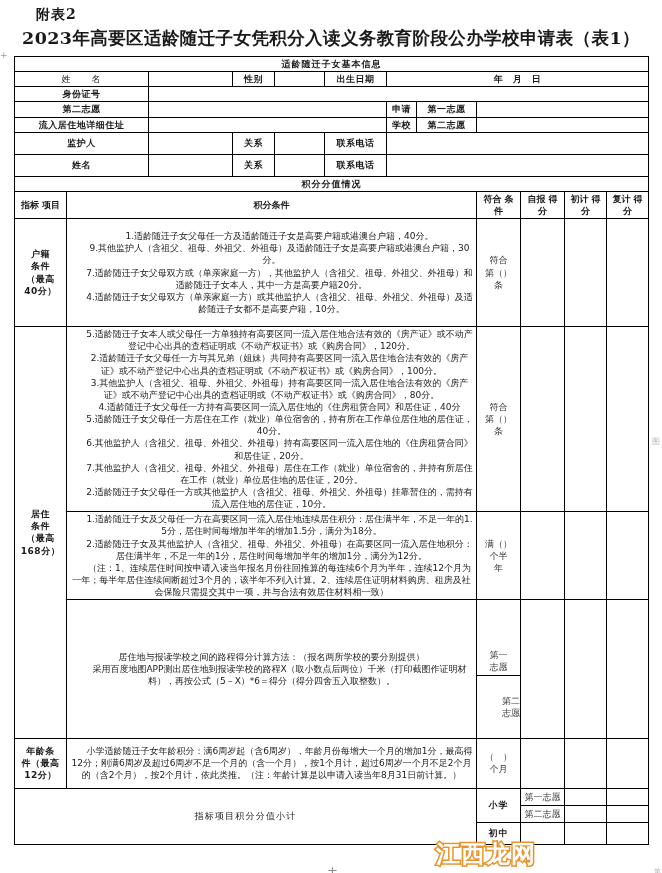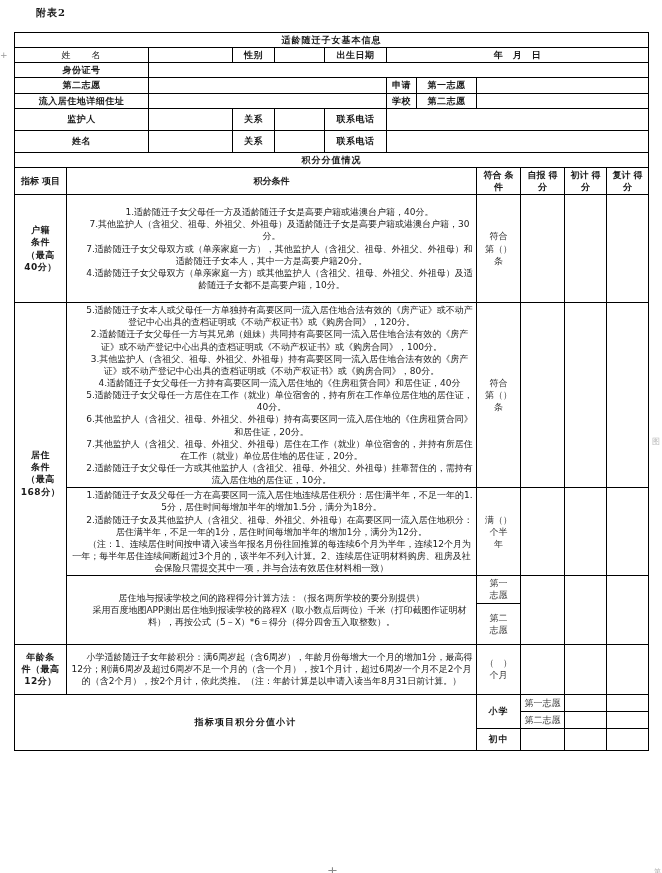--- a/index.html
+++ b/index.html
@@ -16,24 +16,24 @@
     overflow: hidden;
   }
   .page {
     position: relative;
     width: 662px;
     height: 873px;
     box-sizing: border-box;
     padding: 0 14px;
   }
   .doc-subtitle {
-    font-size: 10px;
+    font-size: 14px;
     font-weight: 600;
     letter-spacing: 1px;
-    margin: 6px 0 12px 22px;
+    margin: 6px 0 2px 22px;
     font-family: "DejaVu Serif", "Liberation Serif", serif;
   }
   .doc-title {
     font-size: 17.5px;
     font-weight: 700;
     text-align: center;
     letter-spacing: 0.4px;
     margin: 0 0 6px 0;
     font-family: "DejaVu Serif", "Liberation Serif", serif;
     white-space: nowrap;
@@ -102,21 +102,21 @@
   }
   .cond-cell span { display: block; }
   .cond-tiny {
     font-size: 7.5px;
     line-height: 1.25;
     color: #3a3a3a;
   }
   .cond-tiny span { display: block; }
   .subtotal {
     font-size: 11px;
-    font-weight: 700;
+    font-weight: 400;
     letter-spacing: 1.2px;
   }
   .lvl {
     font-size: 10px;
     font-weight: 600;
     letter-spacing: 1px;
   }
   .watermark {
     position: absolute;
     left: 436px;
@@ -160,20 +160,21 @@
   }
 </style>
 </head>
 <body>
 
 <div class="page">
 
   <div class="edge-tick">+</div>
 
   <div class="doc-subtitle">附表2</div>
+  <div class="doc-title">2023年高要区适龄随迁子女凭积分入读义务教育阶段公办学校申请表（表1）</div>
 
   <table class="form">
     <colgroup>
       <col style="width:52px">
       <col style="width:82px">
       <col style="width:84px">
       <col style="width:42px">
       <col style="width:50px">
       <col style="width:62px">
       <col style="width:30px">
@@ -269,21 +270,21 @@
       <tbody id="criteria-body">
         <tr style="height: 108px;">
           <td class="vert" rowspan="1">
             <span>户籍</span>
             <span>条件</span>
             <span>（最高</span>
             <span>40分）</span>
           </td>
           <td class="criteria" colspan="7">
             <p>1.适龄随迁子女父母任一方及适龄随迁子女是高要户籍或港澳台户籍，40分。</p>
-            <p>7.其他监护人（含祖父、祖母、外祖父、外祖母）及适龄随迁子女是高要户籍或港澳台户籍，30分。</p>
+            <p>9.其他监护人（含祖父、祖母、外祖父、外祖母）及适龄随迁子女是高要户籍或港澳台户籍，30分。</p>
             <p>7.适龄随迁子女父母双方或（单亲家庭一方），其他监护人（含祖父、祖母、外祖父、外祖母）和适龄随迁子女本人，其中一方是高要户籍20分。</p>
             <p>4.适龄随迁子女父母双方（单亲家庭一方）或其他监护人（含祖父、祖母、外祖父、外祖母）及适龄随迁子女都不是高要户籍，10分。</p>
           </td>
           <td class="cond-cell">
             <span>符合</span>
             <span>第（）</span>
             <span>条</span>
           </td>
           <td class="blank"></td>
           <td class="blank"></td>
@@ -329,30 +330,30 @@
           <td class="blank"></td>
           <td class="blank"></td>
           <td class="blank"></td>
         </tr>
         <tr style="height: 42px;">
           <td class="criteria" colspan="7">
             <p class="noind">居住地与报读学校之间的路程得分计算方法：（报名两所学校的要分别提供）</p>
             <p>采用百度地图APP测出居住地到报读学校的路程X（取小数点后两位）千米（打印截图作证明材料），再按公式（5－X）*6＝得分（得分四舍五入取整数）。</p>
           </td>
           <td style="padding: 0px;">
-            <table style="width: 100%; border-collapse: collapse; table-layout: fixed;">
+            <table style="width: 100%; border-collapse: collapse; table-layout: fixed; margin-top: 48px;">
               <tbody>
                 <tr>
                   <td class="cond-tiny" style="border-width: 0px 0px 1px; border-top-style: initial; border-right-style: initial; border-left-style: initial; border-top-color: initial; border-right-color: initial; border-left-color: initial; border-image: initial; border-bottom-style: solid; border-bottom-color: rgb(0, 0, 0); text-align: center; padding: 1px 0px;">
                     <span>第一</span>
                     <span>志愿</span>
                   </td>
                 </tr>
                 <tr>
-                  <td class="cond-tiny" style="border: 0px; text-align: center; padding: 8px 0px;">
+                  <td class="cond-tiny" style="border: 0px; text-align: right; padding: 19px 0px;">
                     <span>第二</span>
                     <span>志愿</span>
                   </td>
                 </tr>
               </tbody>
             </table>
           </td>
           <td class="blank"></td>
           <td class="blank"></td>
           <td class="blank"></td>
@@ -395,16 +396,17 @@
     </tr>
     <tr style="height:22px">
       <td class="lvl">初中</td>
       <td class="blank"></td>
       <td class="blank"></td>
       <td class="blank"></td>
     </tr>
   </tbody>
     </table>
 
+  <div class="watermark">江西龙网</div>
   <div class="plus-mark">+</div>
   <div class="right-tick">第</div>
   <div class="side-mark">图</div>
 </div>
 
 </body></html>

